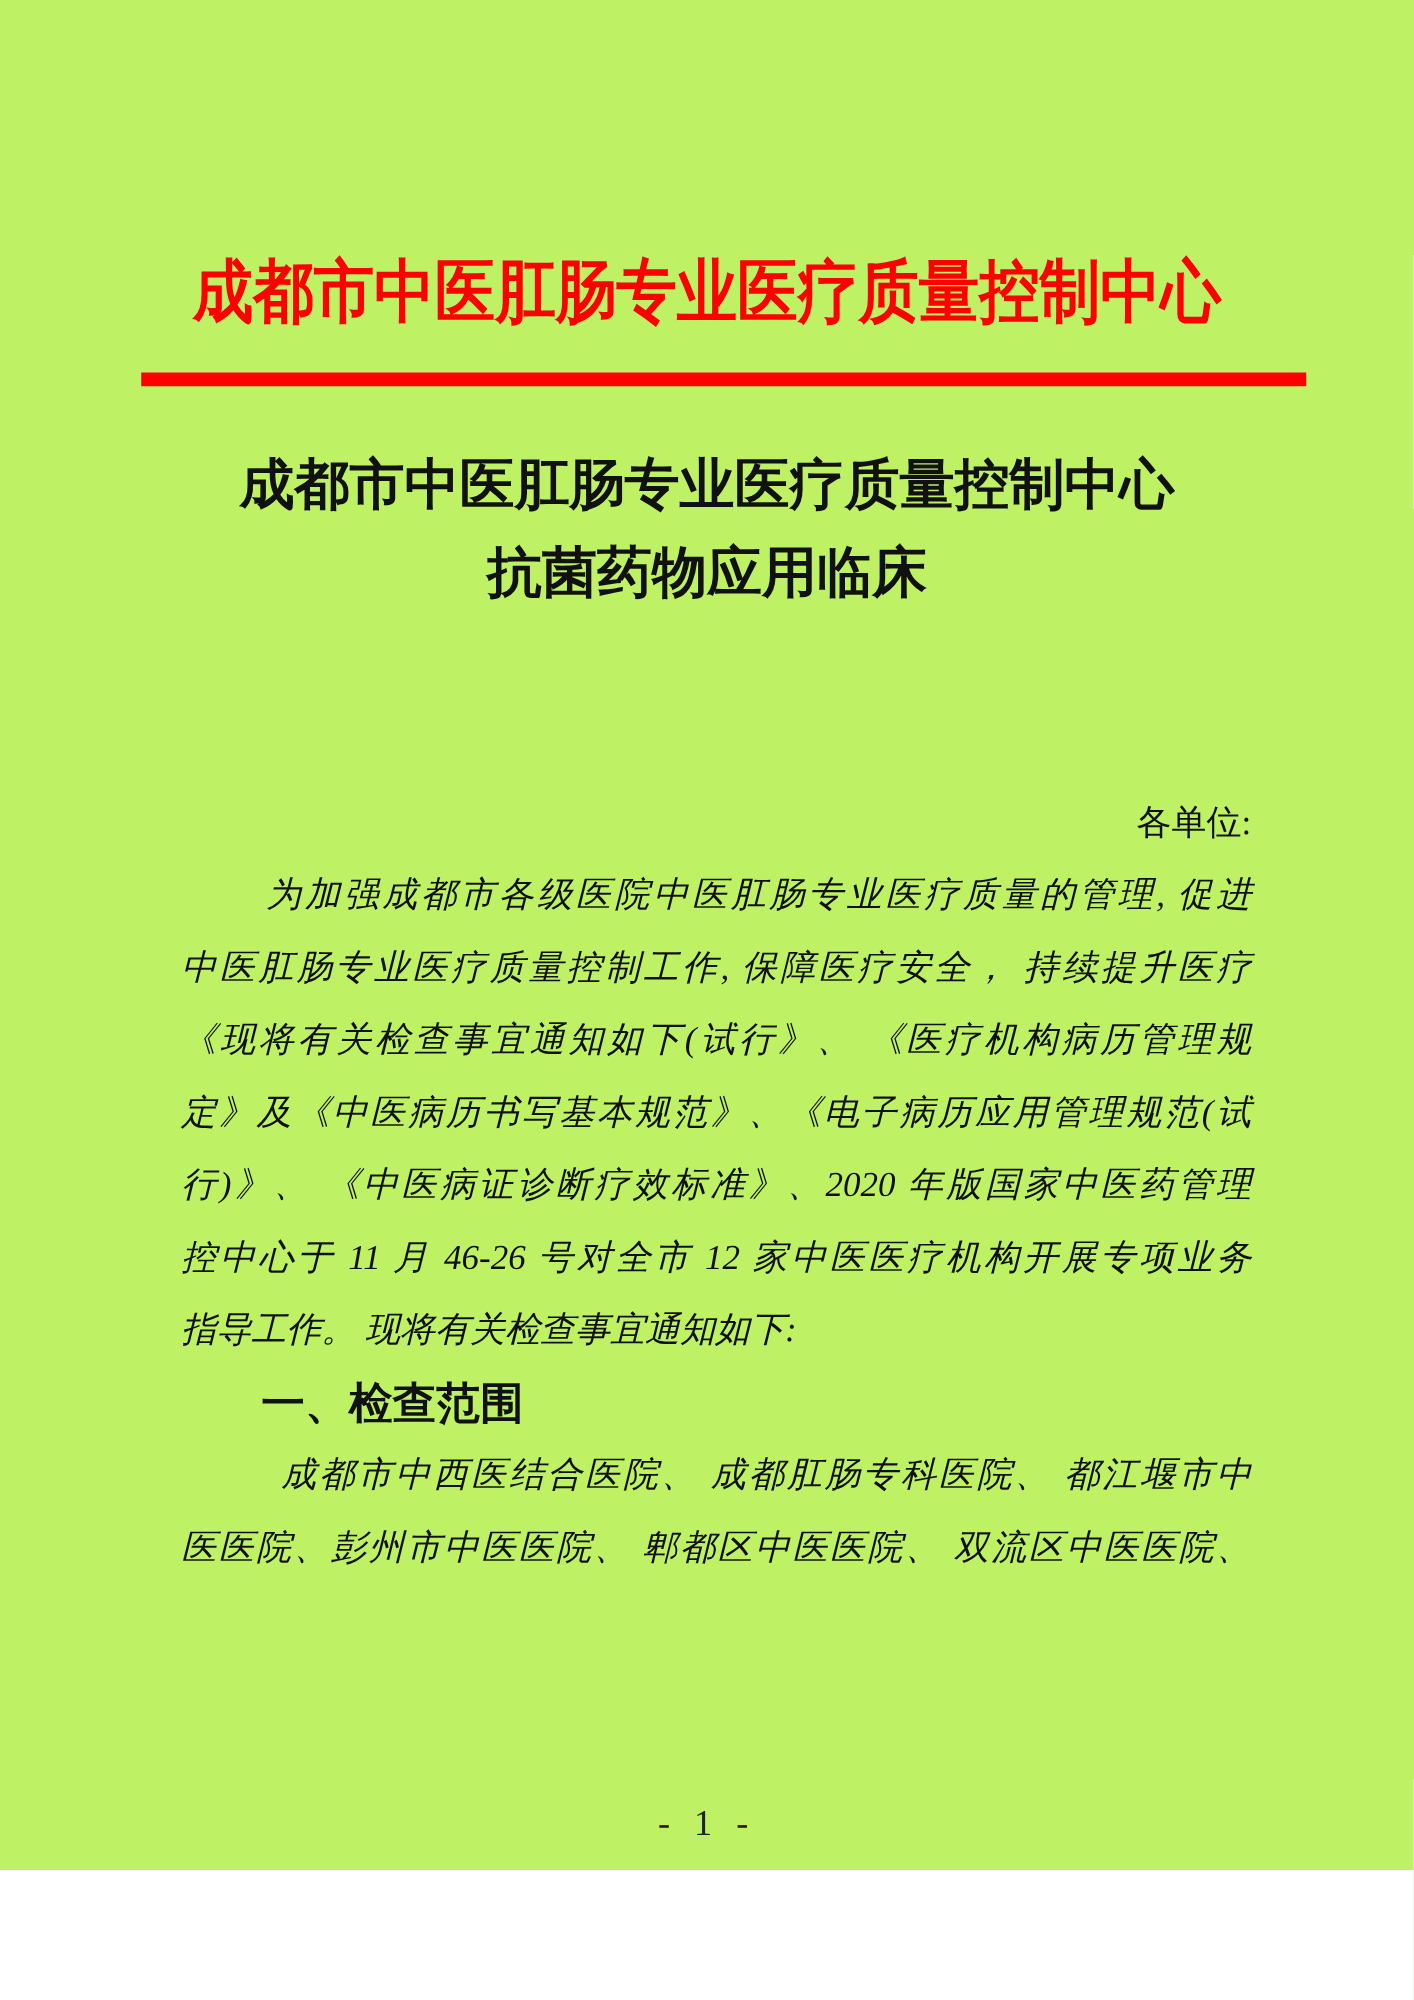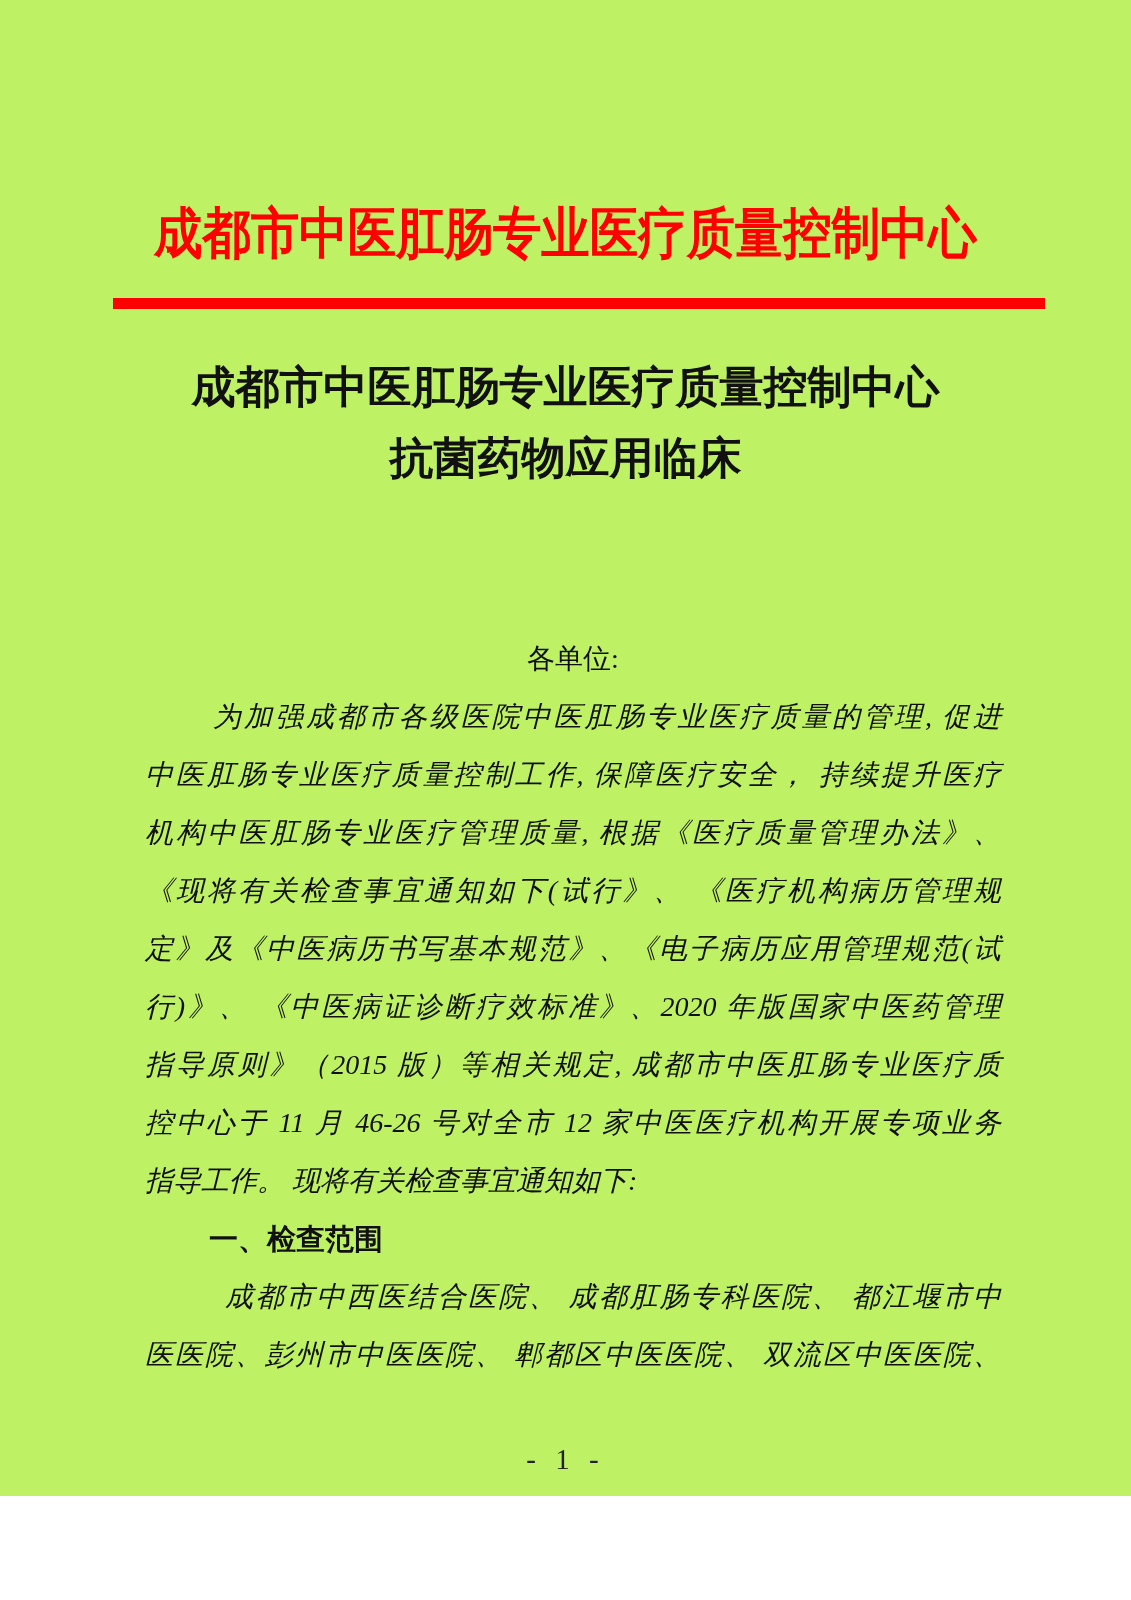--- a/index.html
+++ b/index.html
@@ -62,33 +62,33 @@
     width: 856px;
     font-size: 28px;
     line-height: 58px;
   }
   .doc-line {
     text-align: justify;
     text-align-last: justify;
     font-style: italic;
     -moz-text-align-last: justify;
   }
-  .salutation { text-align: center; }
+  .salutation { text-align: right; }
   .para.justify-except-last .doc-line:last-child {
     text-align-last: left;
     -moz-text-align-last: left;
   }
   .para1 .doc-line:first-child { text-indent: 68px; }
   .para2 .doc-line:first-child { text-indent: 80px; }
   .section-heading {
     font-weight: bold;
     text-indent: 64px;
     text-align: left;
     font-family: "Liberation Sans", "DejaVu Sans", sans-serif;
-    font-size: 29px;
+    font-size: 35px;
     line-height: 58px;
   }
 
   
   .page-number {
     position: absolute;
     top: 1443px;
     left: 0;
     width: 100%;
     text-align: center;
@@ -111,25 +111,23 @@
     <div>成都市中医肛肠专业医疗质量控制中心</div>
     <div>抗菌药物应用临床</div>
   </div>
 
   <div class="body-text">
     <div class="salutation">各单位:</div>
 
     <div class="para para1 justify-except-last">
         <div class="doc-line">为加强成都市各级医院中医肛肠专业医疗质量的管理, 促进</div>
         <div class="doc-line">中医肛肠专业医疗质量控制工作, 保障医疗安全， 持续提升医疗</div>
-        <div class="doc-line">机构中医肛肠专业医疗管理质量, 根据《医疗质量管理办法》、</div>
         <div class="doc-line">《现将有关检查事宜通知如下(试行》、 《医疗机构病历管理规</div>
         <div class="doc-line">定》及《中医病历书写基本规范》、《电子病历应用管理规范(试</div>
         <div class="doc-line">行)》、 《中医病证诊断疗效标准》、2020 年版国家中医药管理</div>
-        <div class="doc-line">指导原则》（2015 版）等相关规定, 成都市中医肛肠专业医疗质</div>
         <div class="doc-line">控中心于 11 月 46-26 号对全市 12 家中医医疗机构开展专项业务</div>
         <div class="doc-line">指导工作。 现将有关检查事宜通知如下:</div>
       </div>
 
     <div class="section-heading">一、检查范围</div>
 
     <div class="para para2">
         <div class="doc-line">成都市中西医结合医院、 成都肛肠专科医院、 都江堰市中</div>
         <div class="doc-line">医医院、彭州市中医医院、 郫都区中医医院、 双流区中医医院、</div>
       </div>

